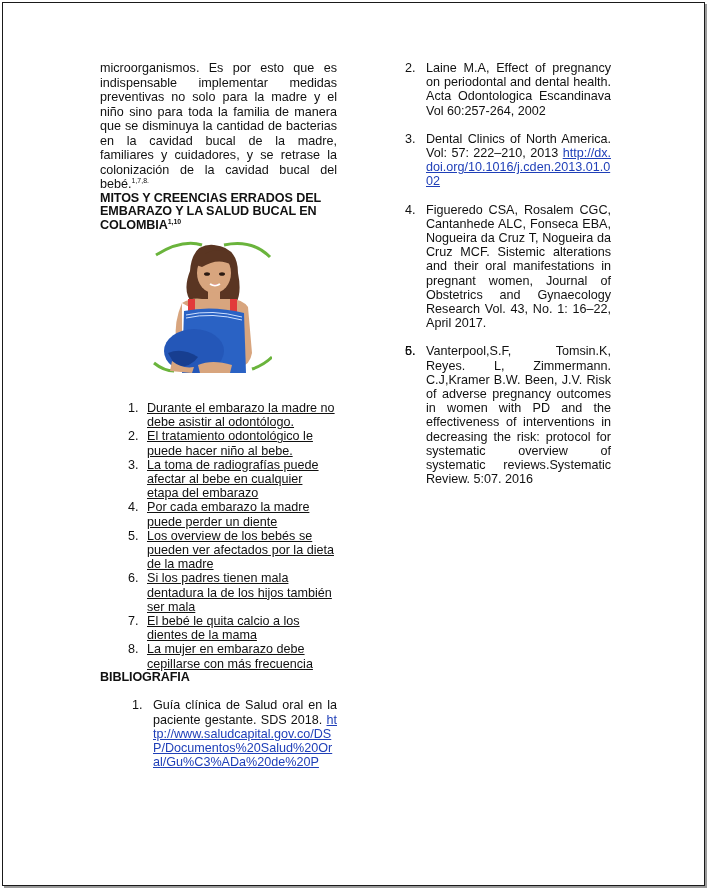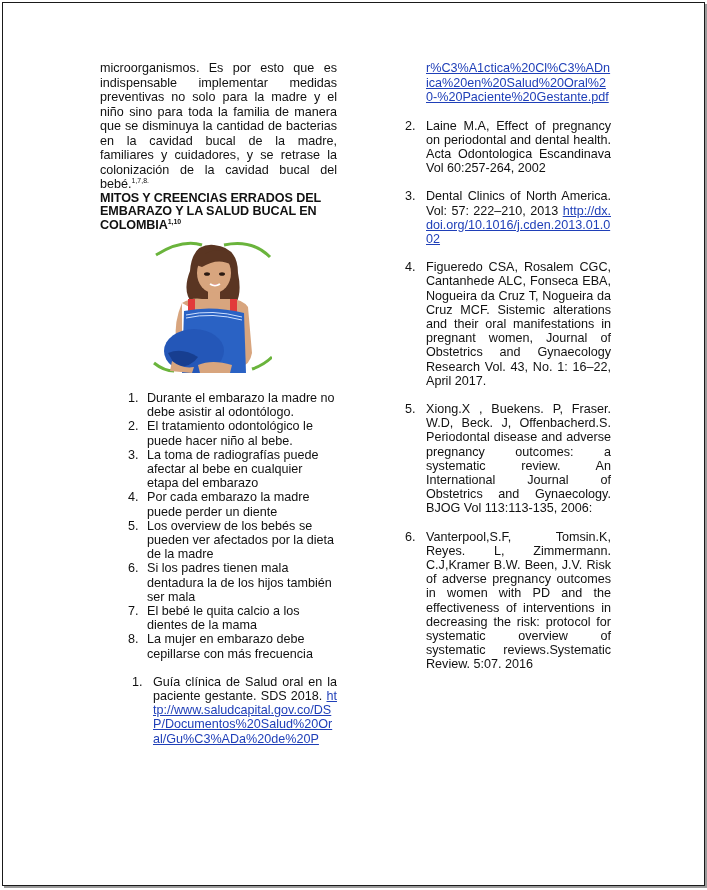--- a/index.html
+++ b/index.html
@@ -14,21 +14,21 @@
     .col-left { position: absolute; left: 97px; top: 58px; width: 237px; }
     .col-right { position: absolute; left: 400px; top: 58px; width: 208px; }
     .justify { text-align: justify; }
     sup { font-size: 7px; line-height: 0; vertical-align: 5px; }
     h2.heading {
       font-size: 12.6px; font-weight: bold; margin: 0; line-height: 13.5px;
       letter-spacing: -0.1px;
     }
     .heading-mitos { margin-top: 21px; }
     .image-wrap { width: 120px; height: 135px; margin: 9px 0 0 52px; position: relative; }
-    ol.myths { margin: 15px 0 0 0; padding-left: 42px; }
+    ol.myths { margin: 25px 0 0 0; padding-left: 42px; text-decoration: underline; }
     ol.myths li { padding-left: 5px; line-height: 14.2px; }
     .heading-bib { margin-top: 15px; }
     .ref { position: relative; padding-left: 23px; text-align: justify; line-height: 14.2px; }
     .ref .num { position: absolute; left: 2px; top: 0; }
     .ref + .ref { margin-top: 14px; }
     .col-left .ref { margin-top: 14px; margin-left: 30px; }
     a.link { color: #1f3fb8; text-decoration: underline; word-break: break-all; }
     .link-cont { padding-left: 23px; }
     .right-first { margin-bottom: 14px; }
   </style>
@@ -85,52 +85,49 @@
       <li>Durante el embarazo la madre no debe asistir al odontólogo.</li>
       <li>El tratamiento odontológico le puede hacer niño al bebe.</li>
       <li>La toma de radiografías puede afectar al bebe en cualquier etapa del embarazo</li>
       <li>Por cada embarazo la madre puede perder un diente</li>
       <li>Los overview de los bebés se pueden ver afectados por la dieta de la madre</li>
       <li>Si los padres tienen mala dentadura la de los hijos también ser mala</li>
       <li>El bebé le quita calcio a los dientes de la mama</li>
       <li>La mujer en embarazo debe cepillarse con más frecuencia</li>
     </ol>
 
+    <h2 class="heading heading-bib">BIBLIOGRAFIA</h2>
 
     <div class="ref">
       <span class="num">1.</span>
       <span>Guía clínica de Salud oral en la paciente gestante. SDS 2018.</span>
       <a class="link" href="#">http://www.saludcapital.gov.co/DSP/Documentos%20Salud%20Oral/Gu%C3%ADa%20de%20P</a>
     </div>
   </div>
 
   <div class="col-right">
-    <div class="link-cont right-first">
-      <a class="link" href="#">r%C3%A1ctica%20Cl%C3%ADnica%20en%20Salud%20Oral%20-%20Paciente%20Gestante.pdf</a>
-    </div>
 
     <div class="ref">
       <span class="num">2.</span>
       <span>Laine M.A, Effect of pregnancy on periodontal and dental health. Acta Odontologica Escandinava Vol 60:257-264, 2002</span>
     </div>
 
     <div class="ref">
       <span class="num">3.</span>
       <span>Dental Clinics of North America. Vol: 57: 222–210, 2013</span>
       <a class="link" href="#">http://dx.doi.org/10.1016/j.cden.2013.01.002</a>
     </div>
 
     <div class="ref">
       <span class="num">4.</span>
       <span>Figueredo CSA, Rosalem CGC, Cantanhede ALC, Fonseca EBA, Nogueira da Cruz T, Nogueira da Cruz MCF. Sistemic alterations and their oral manifestations in pregnant women, Journal of Obstetrics and Gynaecology Research Vol. 43, No. 1: 16–22, April 2017.</span>
     </div>
 
     <div class="ref">
       <span class="num">5.</span>
-      <span>Xiong.X , Buekens. P, Fraser. W.D, Beck. J, Offenbacherd.S. Periodontal disease and adverse pregnancy outcomes: a systematic review. An International Journal of Obstetrics and Gynaecology. BJOG Vol 113:113-135, 2006:</span>
     </div>
 
     <div class="ref">
       <span class="num">6.</span>
       <span>Vanterpool,S.F, Tomsin.K, Reyes. L, Zimmermann. C.J,Kramer B.W. Been, J.V. Risk of adverse pregnancy outcomes in women with PD and the effectiveness of interventions in decreasing the risk: protocol for systematic overview of systematic reviews.Systematic Review. 5:07. 2016</span>
     </div>
   </div>
 
 </div>
 

